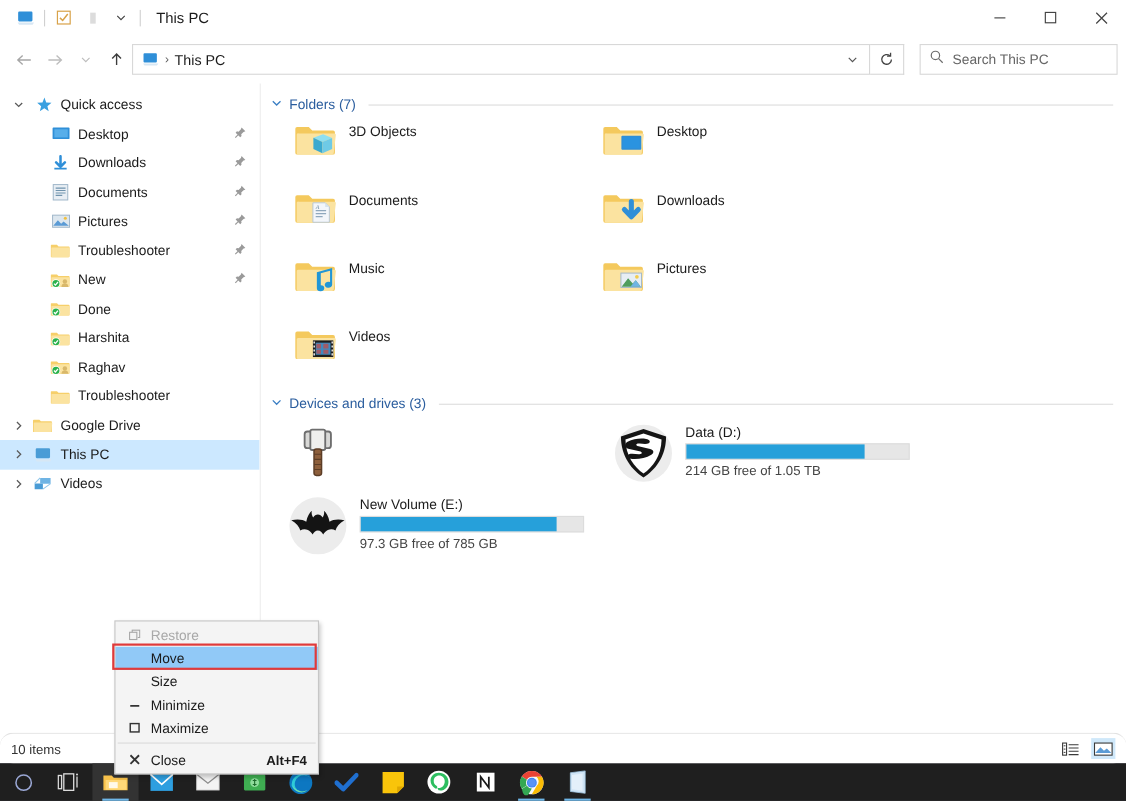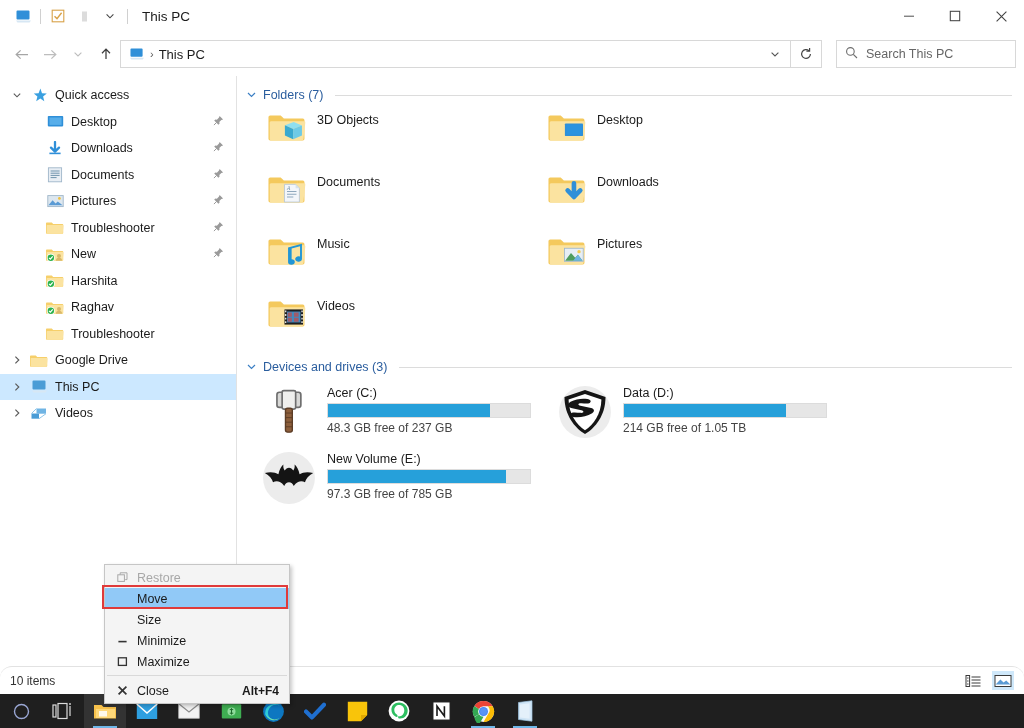--- a/index.html
+++ b/index.html
@@ -362,20 +362,33 @@
           <span class="ntw" style="margin-left: 22px;"></span>
           <span class="nico">
             <svg width="18" height="17" viewBox="0 0 23 19" style="display:block">
               <path d="M1 3.2 h6.4 l1.8 1.8 h11.8 a1 1 0 0 1 1 1 v10.6 a1 1 0 0 1 -1 1 h-20 a1 1 0 0 1 -1 -1 v-12.4 a1 1 0 0 1 1 -1z" fill="#f6cf6a"></path>
               <path d="M2.6 6.4 h19 a0.8 0.8 0 0 1 0.8 0.9 l-1 9.4 a1 1 0 0 1 -1 0.9 h-18.6 a0.9 0.9 0 0 1 -0.9 -0.9 v-9.4 a0.9 0.9 0 0 1 0.7 -0.9z" fill="#fbe3a0"></path>
               <circle cx="6.2" cy="13.6" r="5" fill="#fff"></circle>
               <circle cx="6.2" cy="13.6" r="4.1" fill="#2bb24c"></circle>
               <path d="M3.9 13.8 L5.6 15.5 L8.6 11.9" fill="none" stroke="#fff" stroke-width="1.5"></path>
             </svg>
           </span>
+          <span class="nlabel">Done</span>
+        </div>
+        <div class="nrow">
+          <span class="ntw" style="margin-left: 22px;"></span>
+          <span class="nico">
+            <svg width="18" height="17" viewBox="0 0 23 19" style="display:block">
+              <path d="M1 3.2 h6.4 l1.8 1.8 h11.8 a1 1 0 0 1 1 1 v10.6 a1 1 0 0 1 -1 1 h-20 a1 1 0 0 1 -1 -1 v-12.4 a1 1 0 0 1 1 -1z" fill="#f6cf6a"></path>
+              <path d="M2.6 6.4 h19 a0.8 0.8 0 0 1 0.8 0.9 l-1 9.4 a1 1 0 0 1 -1 0.9 h-18.6 a0.9 0.9 0 0 1 -0.9 -0.9 v-9.4 a0.9 0.9 0 0 1 0.7 -0.9z" fill="#fbe3a0"></path>
+              <circle cx="6.2" cy="13.6" r="5" fill="#fff"></circle>
+              <circle cx="6.2" cy="13.6" r="4.1" fill="#2bb24c"></circle>
+              <path d="M3.9 13.8 L5.6 15.5 L8.6 11.9" fill="none" stroke="#fff" stroke-width="1.5"></path>
+            </svg>
+          </span>
           <span class="nlabel">Harshita</span>
         </div>
         <div class="nrow">
           <span class="ntw" style="margin-left: 22px;"></span>
           <span class="nico">
             <svg width="18" height="17" viewBox="0 0 23 19" style="display:block">
               <path d="M1 3.2 h6.4 l1.8 1.8 h11.8 a1 1 0 0 1 1 1 v10.6 a1 1 0 0 1 -1 1 h-20 a1 1 0 0 1 -1 -1 v-12.4 a1 1 0 0 1 1 -1z" fill="#f6cf6a"></path>
               <path d="M2.6 6.4 h19 a0.8 0.8 0 0 1 0.8 0.9 l-1 9.4 a1 1 0 0 1 -1 0.9 h-18.6 a0.9 0.9 0 0 1 -0.9 -0.9 v-9.4 a0.9 0.9 0 0 1 0.7 -0.9z" fill="#fbe3a0"></path>
               <circle cx="6.2" cy="13.6" r="5" fill="#fff"></circle>
               <circle cx="6.2" cy="13.6" r="4.1" fill="#2bb24c"></circle>
@@ -550,27 +563,20 @@
       <div class="grid" id="drives-grid">
           <div class="drive-item">
             <span class="drive-ico">
               <svg width="52" height="52" viewBox="0 0 40 50" style="display:block">
                 <rect x="8.4" y="6" width="23" height="14.6" rx="2.4" fill="#d8d8d6" stroke="#6e6e6e" stroke-width="1.6"></rect>
                 <rect x="13.4" y="4.4" width="13" height="17.8" rx="1.6" fill="#efefed" stroke="#6e6e6e" stroke-width="1.6"></rect>
                 <rect x="16.6" y="21.4" width="6.6" height="23" rx="2" fill="#8d5f3c" stroke="#5c3d26" stroke-width="1.3"></rect>
                 <path d="M16.8 26 h6.2 M16.8 30.4 h6.2 M16.8 34.8 h6.2 M16.8 39.2 h6.2" stroke="#5c3d26" stroke-width="0.9"></path>
               </svg>
             </span>
-            <div class="drive-txt">
-              <span class="drive-name">Acer (C:)</span>
-              <div class="bar">
-                <div class="fill" style="width: 80%; background: rgb(38, 160, 218);"></div>
-              </div>
-              <span class="drive-free">48.3 GB free of 237 GB</span>
-            </div>
           </div>
           <div class="drive-item">
             <span class="drive-ico">
               <svg width="54" height="54" viewBox="0 0 50 50" style="display:block">
                 <circle cx="25" cy="25" r="24" fill="#ececec"></circle>
                 <path d="M25 4.6 L44 11 c0 17 -9.4 28.4 -19 34.4 C15.4 39.4 6 28 6 11z" fill="#151515"></path>
                 <path d="M25 8.4 L40.2 13.4 c-0.2 13.6 -7.4 23.4 -15.2 28.6 c-7.8 -5.2 -15 -15 -15.2 -28.6z" fill="#fff"></path>
                 <path d="M11.6 15.4 c5 -2.4 10.6 -3.2 15.6 -2.4 c3 0.5 4 2.4 2.2 3.6 c-1.6 1 -4.6 0.6 -7.6 0.3 c-3.2 -0.3 -4 1.6 -1 2.3 l9.8 2.2 c3.2 0.7 3.6 3.2 1 4.8 c-5 3 -12 4.2 -17.4 3.4 c-3.2 -0.5 -3.6 -2.8 -1.4 -3.8 c1.8 -0.8 5 -0.3 8.2 0 c3 0.3 3.6 -1.7 0.6 -2.4 l-9.4 -2.2 c-3.2 -0.8 -3.4 -4.2 -0.6 -5.8z" fill="#151515"></path>
               </svg>
             </span>

